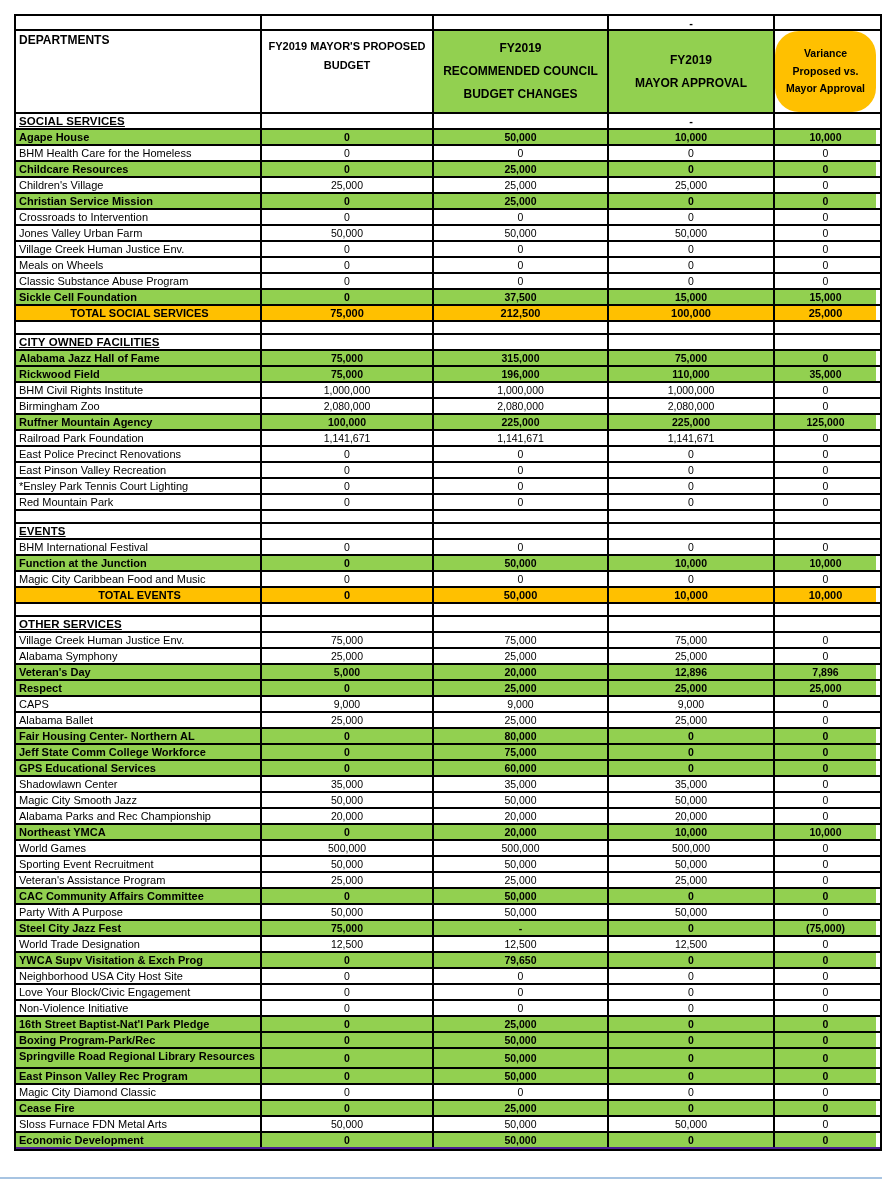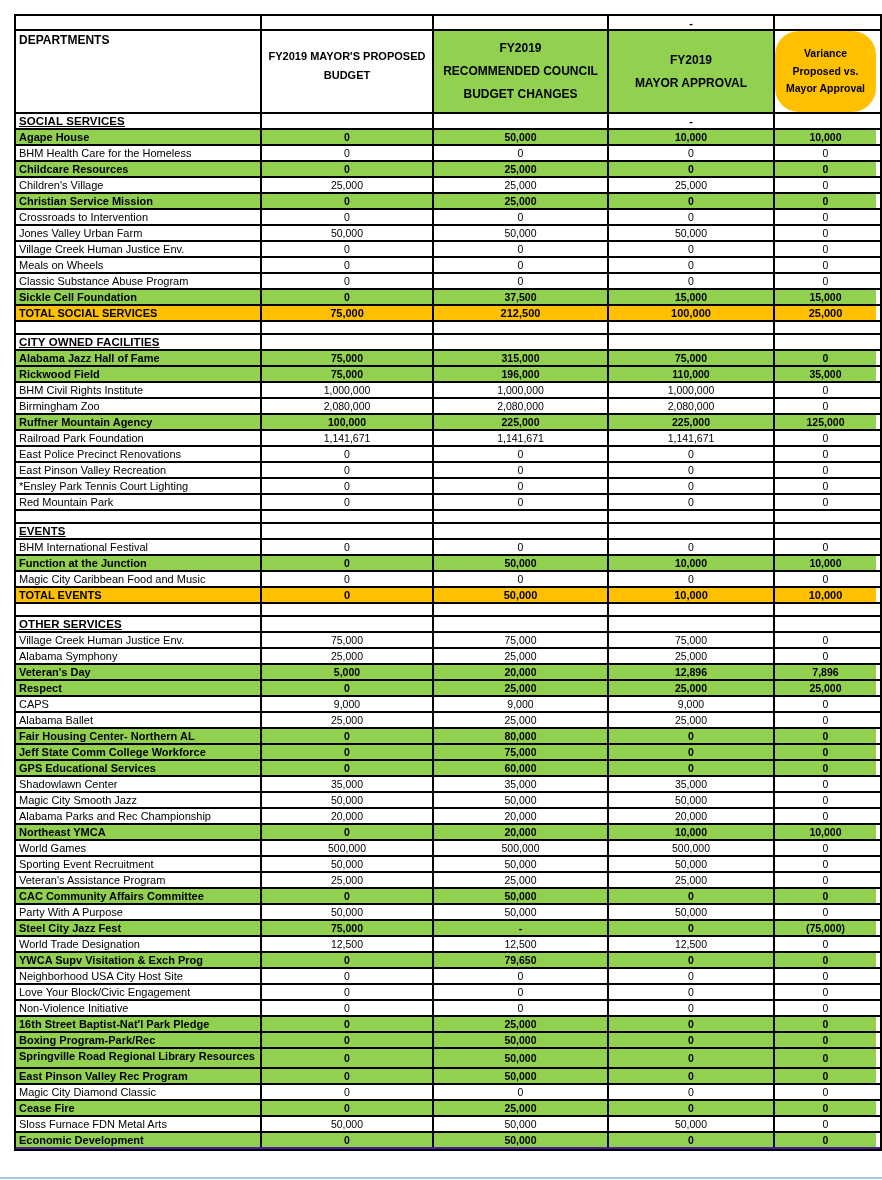--- a/index.html
+++ b/index.html
@@ -12,32 +12,32 @@
   .c1{width:246px;justify-content:flex-start;padding-left:3px;}
   .c2{width:172px;justify-content:center;}
   .c3{width:175px;justify-content:center;}
   .c4{width:166px;justify-content:center;}
   .c5{width:101px;justify-content:center;border-right:none;}
   .sliver{height:15px;}
   .sliver .cell{font-weight:700;font-size:11px;}
   .thead{height:83px;border-bottom:2px solid #000;display:flex;box-sizing:border-box;}
   .thead .cell{white-space:pre-line;text-align:center;font-weight:700;}
   .hdr-dept{align-items:flex-start;padding-top:2px;font-size:12px;}
-  .hdr-proposed{align-items:flex-start;padding-top:16px;font-size:11px;line-height:1.7;}
+  .hdr-proposed{align-items:flex-start;padding-top:6px;font-size:11px;line-height:1.7;}
   .hdr-green{font-size:12px;line-height:1.9;}
   .hdr-orange{font-size:10.5px;line-height:1.7;border-radius:24px;}
   .green-bg{background:var(--green);}
   .orange-bg{background:var(--orange);}
   .label{font-size:11px;white-space:normal;line-height:1.1;}
   .val{font-size:10.5px;}
   .row.data .label,.row.data .val{font-weight:400;}
   .row.data.green .cell{background:var(--green);}
   .row.data.green .label,.row.data.green .val{font-weight:700;}
   .row.total .cell{background:var(--orange);}
-  .row.total .label,.row.total .val{font-weight:700;font-size:11px;}
+  .row.total .label,.row.total .val{font-weight:700;font-size:11px;justify-content:center;}
   .row.section .label span{font-weight:700;font-size:11.5px;text-decoration:underline;letter-spacing:0.1px;}
   .row.section .val{font-weight:700;font-size:11px;}
   .row.spacer{height:13px;}
   .row.tall{height:20px;}
   .row.tall .label{align-items:flex-start;padding-top:1px;}
   .bottom-strip{position:absolute;left:0;top:1175px;width:882px;height:5px;background:#fff;}
   .bottom-line{position:absolute;left:0;top:1177px;width:882px;height:2px;background:var(--blueline);}
 </style>
 </head>
 <body>

